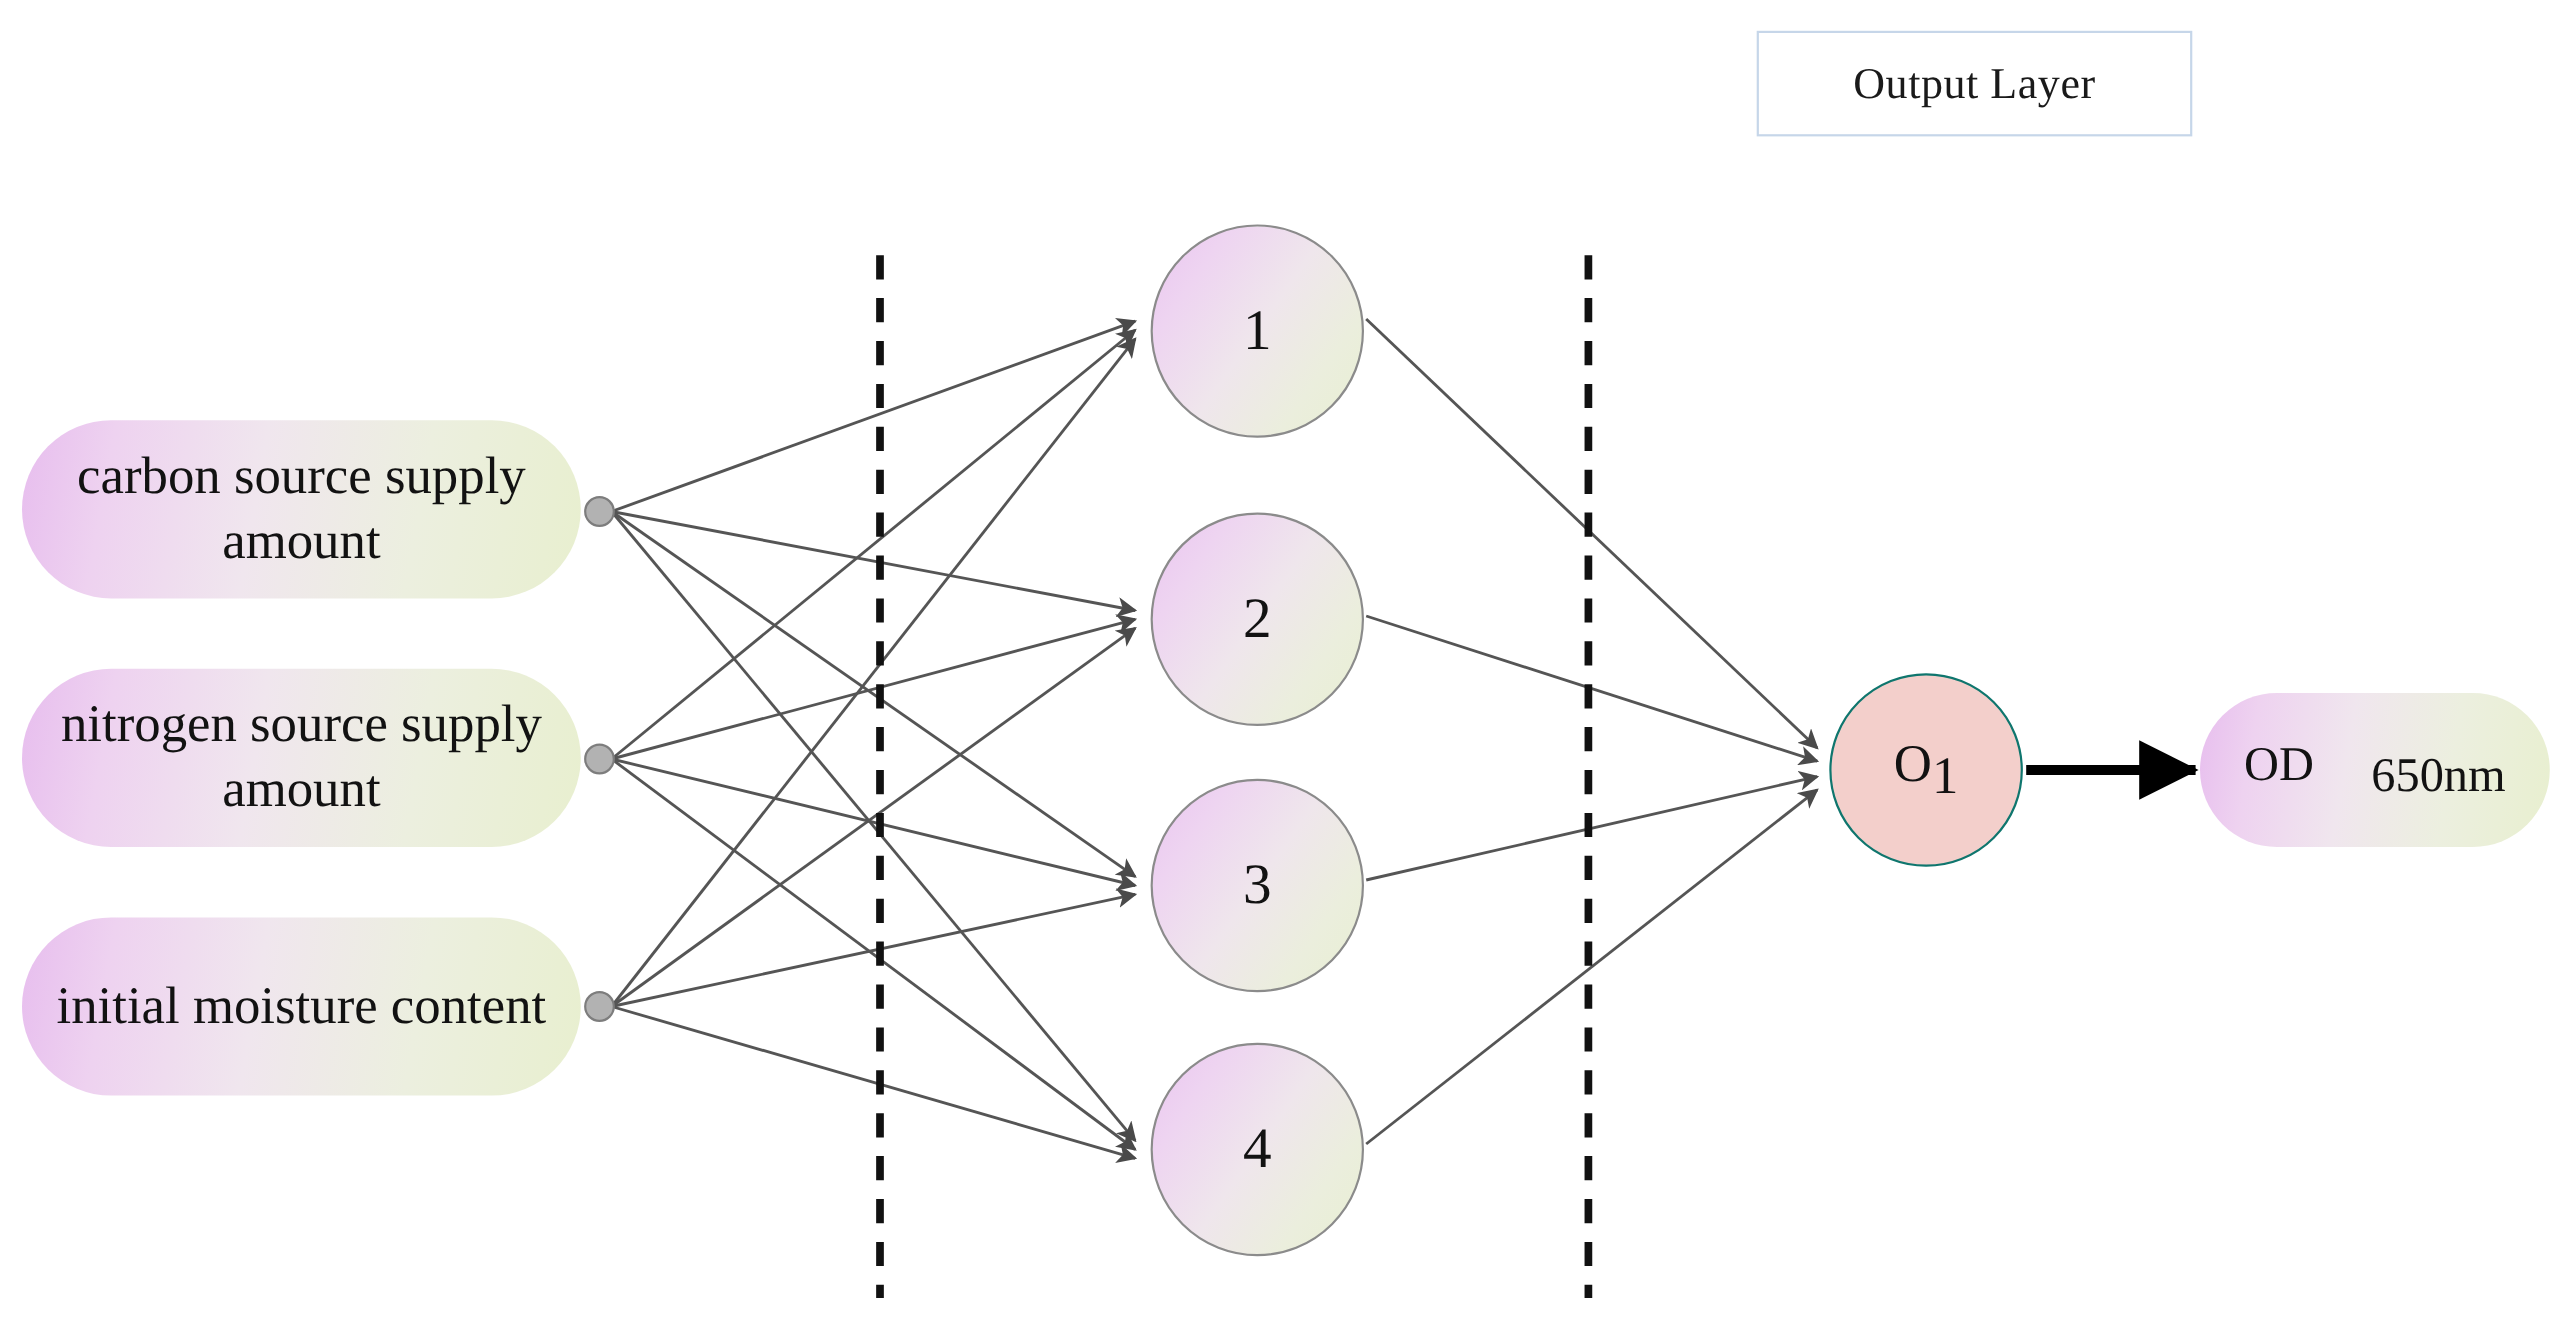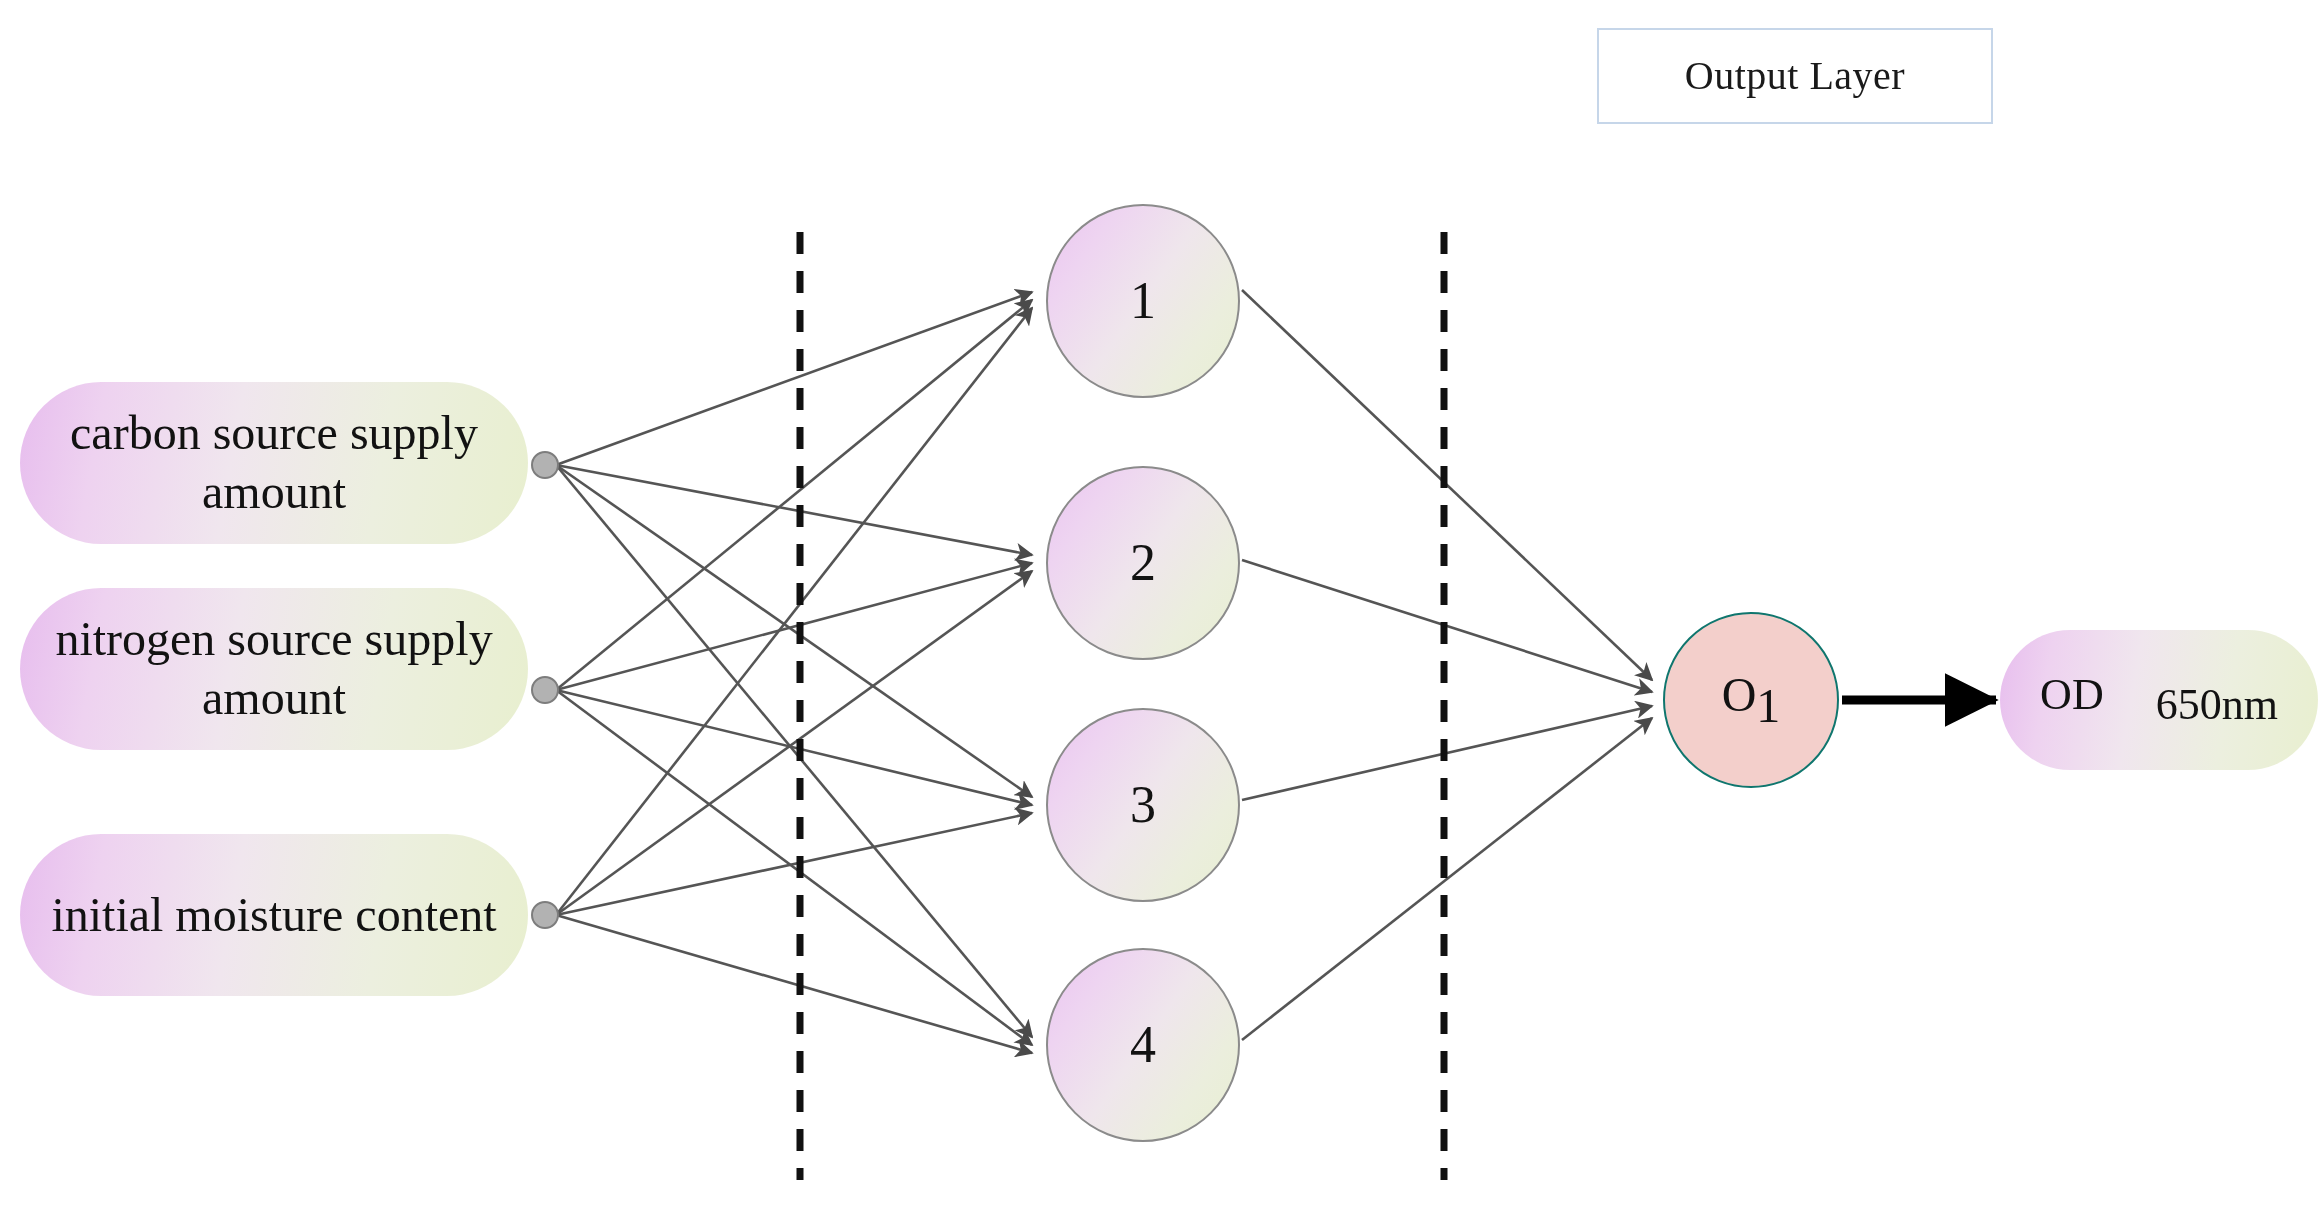--- a/index.html
+++ b/index.html
@@ -63,21 +63,21 @@
     text-align: center;
     box-sizing: border-box;
   }
   .pill span {
     font-size: 48px;
     color: #121212;
     line-height: 1.22;
     padding: 0 26px;
   }
   #pill-in-0 { left: 20px; top: 382px; width: 508px; height: 162px; }
-  #pill-in-1 { left: 20px; top: 588px; width: 508px; height: 162px; }
+  #pill-in-1 { left: 20px; top: 608px; width: 508px; height: 162px; }
   #pill-in-2 { left: 20px; top: 834px; width: 508px; height: 162px; }
   #pill-out  { left: 2000px; top: 630px; width: 318px; height: 140px; }
   #pill-out span { font-size: 44px; }
   .sub {
     font-size: 0.62em;
     vertical-align: sub;
     line-height: 0;
   }
 
   

